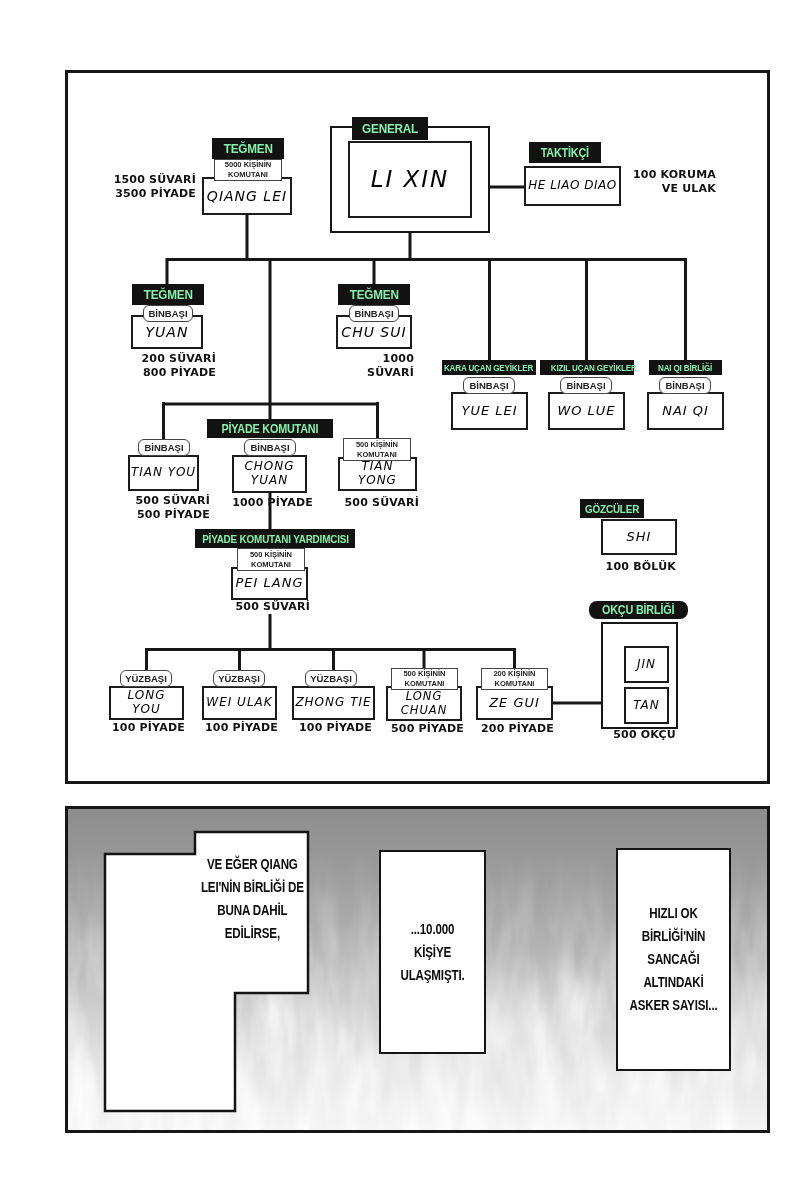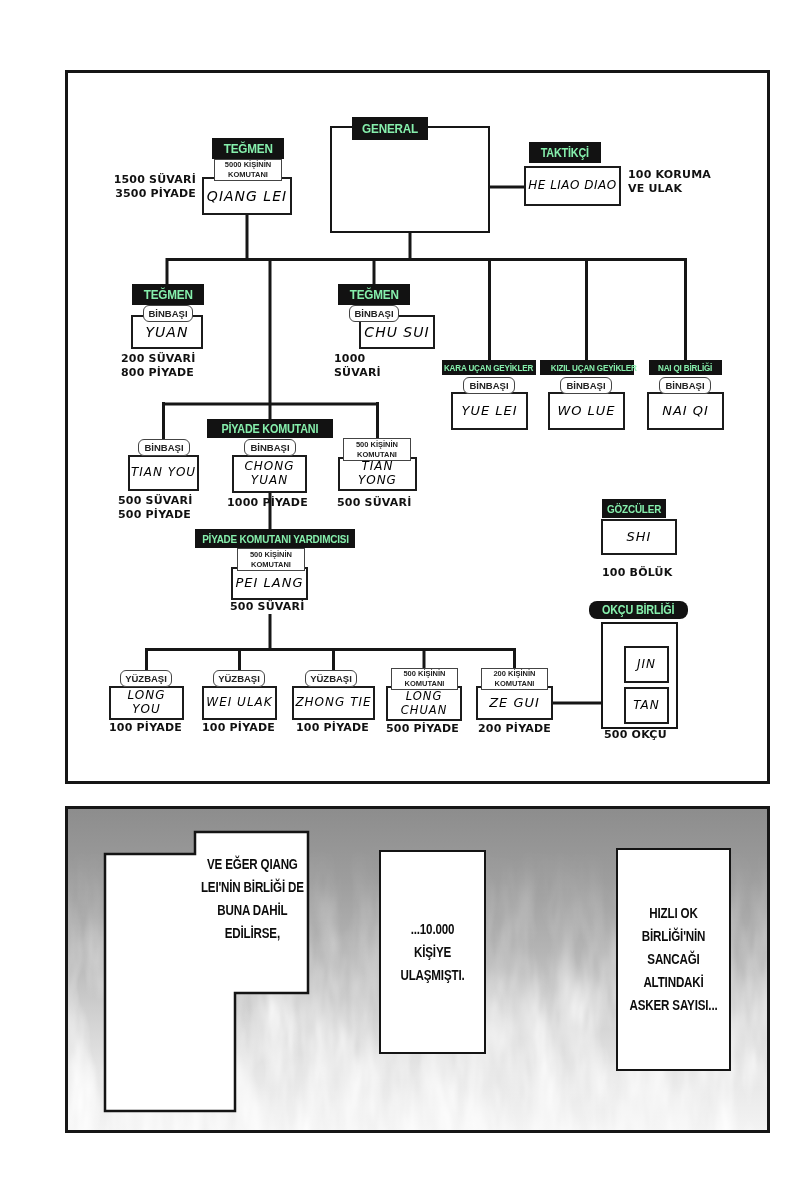--- a/index.html
+++ b/index.html
@@ -31,21 +31,21 @@
   }
   .sub1 { font-size:9.5px;border-radius:6px; }
   .nbox {
     position:absolute; background:#fff; border:2px solid #1b1b1b;
     display:flex; align-items:center; justify-content:center;
     font-family:"DejaVu Sans", sans-serif; font-style:italic; letter-spacing:1px;
     text-align:center; white-space:pre-line; z-index:2; line-height:1.15;
   }
   .cnt {
     position:absolute; font-family:"DejaVu Sans", sans-serif; font-weight:bold;
-    font-size:11px; line-height:13.5px; color:#111; text-align:left;
+    font-size:11px; line-height:13.5px; color:#111; text-align:right;
     white-space:pre-line; z-index:2; letter-spacing:0.2px;
   }
   .cnt.right { text-align:right; }
   .obox { position:absolute; background:#fff; border:2.5px solid #161616; z-index:1; }
 
   
   .flames { position:absolute; left:0; top:0; }
   .bubbleL { position:absolute; left:0; top:0; z-index:2; }
   .bubbleL path { fill:#fff; stroke:#141414; stroke-width:2.5; }
   .bubble {
@@ -88,20 +88,21 @@
     <line x1="333.5" y1="648" x2="333.5" y2="672"></line>
     <line x1="424" y1="648" x2="424" y2="670"></line>
     <line x1="514.5" y1="648" x2="514.5" y2="670"></line>
     <line x1="553" y1="703" x2="602" y2="703"></line>
   </svg>
 
   <div class="obox" style="left:330px;top:126px;width:160px;height:107px;"></div>
   <div class="blk" style="left:352px;top:117px;width:76px;height:23px;font-size:13px;">
       <span>GENERAL</span>
     </div>
+  <div class="nbox" style="left:348px;top:141px;width:124px;height:77px;font-size:23px;letter-spacing:2px;">LI XIN</div>
 
   <div class="blk" style="left:529px;top:142px;width:72px;height:21px;font-size:12px;">
       <span>TAKTİKÇİ</span>
     </div>
   <div class="nbox" style="left:524px;top:166px;width:97px;height:40px;font-size:12px;letter-spacing:0.5px;">HE LIAO DIAO</div>
   <div class="cnt" style="left:628px;top:168px;width:88px;">100 KORUMA
 VE ULAK</div>
 
   <div class="blk" style="left:212px;top:138px;width:72px;height:21px;font-size:13px;">
       <span>TEĞMEN</span>
@@ -117,21 +118,21 @@
     </div>
   <div class="sub sub1" style="left:143px;top:305px;width:50px;height:17px;">BİNBAŞI</div>
   <div class="nbox" style="left:131px;top:315px;width:72px;height:34px;font-size:14px;">YUAN</div>
   <div class="cnt" style="left:121px;top:352px;width:95px;">200 SÜVARİ
 800 PİYADE</div>
 
   <div class="blk" style="left:338px;top:284px;width:72px;height:21px;font-size:13px;">
       <span>TEĞMEN</span>
     </div>
   <div class="sub sub1" style="left:349px;top:305px;width:50px;height:17px;">BİNBAŞI</div>
-  <div class="nbox" style="left:336px;top:315px;width:76px;height:34px;font-size:14px;margin-left:23px;">CHU SUI</div>
+  <div class="nbox" style="left:336px;top:315px;width:76px;height:34px;font-size:14px;">CHU SUI</div>
   <div class="cnt" style="left:334px;top:352px;width:80px;">1000 SÜVARİ</div>
 
   <div class="blk" style="left:442px;top:360px;width:94px;height:15px;font-size:9px;">
       <span>KARA UÇAN GEYİKLER</span>
     </div>
   <div class="sub sub1" style="left:463px;top:377px;width:52px;height:17px;">BİNBAŞI</div>
   <div class="nbox" style="left:451px;top:392px;width:77px;height:38px;font-size:13px;">YUE LEI</div>
 
   <div class="blk" style="left:540px;top:360px;width:94px;height:15px;font-size:9px;padding-left:13px;">
       <span>KIZIL UÇAN GEYİKLER</span>
@@ -164,25 +165,25 @@
   <div class="cnt" style="left:337px;top:496px;width:82px;">500 SÜVARİ</div>
 
   <div class="blk" style="left:195px;top:529px;width:160px;height:19px;font-size:11px;">
       <span>PİYADE KOMUTANI YARDIMCISI</span>
     </div>
   <div class="sub" style="left:237px;top:548px;width:68px;height:23px;">500 KİŞİNİN
 KOMUTANI</div>
   <div class="nbox" style="left:231px;top:567px;width:77px;height:33px;font-size:13px;">PEI LANG</div>
   <div class="cnt" style="left:230px;top:600px;width:80px;">500 SÜVARİ</div>
 
-  <div class="blk" style="left:602px;top:499px;width:64px;height:19px;font-size:11px;">
+  <div class="blk" style="left:580px;top:499px;width:64px;height:19px;font-size:11px;">
       <span>GÖZCÜLER</span>
     </div>
   <div class="nbox" style="left:601px;top:519px;width:76px;height:36px;font-size:13px;">SHI</div>
-  <div class="cnt" style="left:602px;top:560px;width:74px;margin-top:6px;">100 BÖLÜK</div>
+  <div class="cnt" style="left:602px;top:560px;width:74px;">100 BÖLÜK</div>
 
   <div class="blk" style="left:589px;top:601px;width:99px;height:18px;font-size:12px;border-radius:8px;">
       <span>OKÇU BİRLİĞİ</span>
     </div>
   <div class="obox" style="left:601px;top:622px;width:77px;height:107px;border-width:2px;"></div>
   <div class="nbox" style="left:624px;top:646px;width:45px;height:37px;font-size:12px;">JIN</div>
   <div class="nbox" style="left:624px;top:687px;width:45px;height:37px;font-size:12px;">TAN</div>
   <div class="cnt" style="left:604px;top:728px;width:72px;">500 OKÇU</div>
 
   <div class="sub sub1" style="left:120px;top:670px;width:52px;height:17px;">YÜZBAŞI</div>

